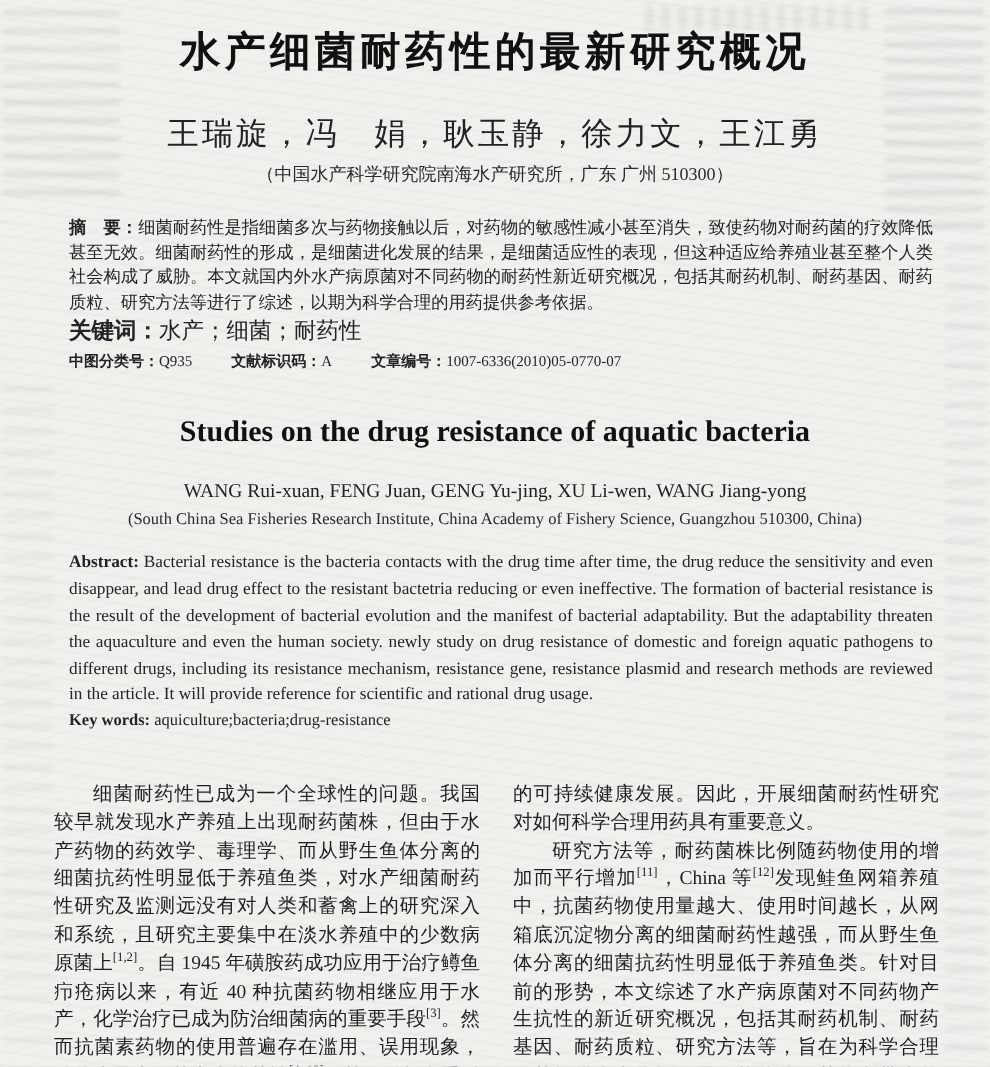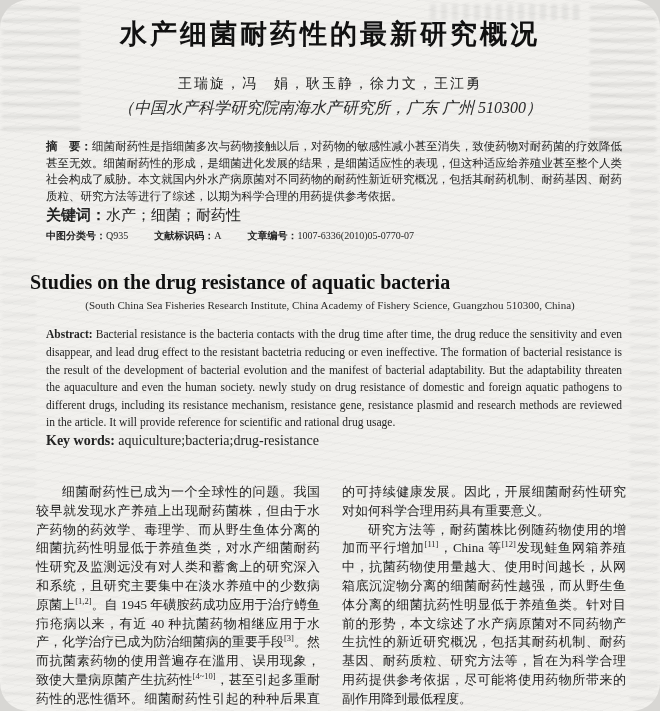--- a/index.html
+++ b/index.html
@@ -9,21 +9,20 @@
     position:relative;
     width:660px; height:711px;
     margin:0 auto;
     overflow:hidden;
     color:#1c1c1c;
     font-family:"Liberation Serif","DejaVu Serif",serif;
     background:
       repeating-linear-gradient(7deg,  rgba(110,110,110,0.030) 0 2px, rgba(0,0,0,0) 2px 9px),
       repeating-linear-gradient(-18deg, rgba(90,90,90,0.025) 0 1px, rgba(0,0,0,0) 1px 6px),
       #f1f0ed;
-    border-radius: 28px;
   }
 
   
   .artifact {
     position:absolute;
     filter:blur(1.6px);
     pointer-events:none;
   }
   .a-tl { left:2px;  top:2px;   width:78px;  height:128px; opacity:.20;
           background:repeating-linear-gradient(0deg, rgba(60,60,60,.55) 0 3px, rgba(0,0,0,0) 3px 12px); }
@@ -42,46 +41,46 @@
     margin:16px 30px 0;
     text-align:center;
     font-weight:700;
     font-size:27px;
     letter-spacing:3px;
     color:#111;
   }
   .authors-cn {
     margin-top:23px;
     text-align:center;
-    font-size:14px;
+    font-size:21px;
     letter-spacing:2px;
     color:#222;
   }
   .affil-cn {
     margin-top:5px;
     text-align:center;
-    font-size:16px;
+    font-size:12px;
     color:#2a2a2a;
-    font-style:italic;
   }
 
   .abstract-cn {
     margin:19px 38px 0 46px;
     font-size:11.5px;
     line-height:16.6px;
     text-align:justify;
     color:#242424;
   }
   .kw-line   { margin:3px 38px 0 46px; font-size:15px; line-height:16px; color:#242424; }
   .meta-line { margin:5px 38px 4px 46px; font-size:10px; line-height:16px; color:#242424; }
   .lbl { font-weight:700; }
   .meta-gap { display:inline-block; width:26px; }
 
   .title-en {
     margin:27px 30px 0;
+    text-align:center;
     font-weight:700;
     font-size:20px;
     color:#111;
   }
   .authors-en {
     margin-top:19px;
     text-align:center;
     font-size:13px;
     color:#222;
   }
@@ -92,21 +91,21 @@
     color:#2a2a2a;
   }
 
   .abstract-en {
     margin:15px 38px 0 46px;
     font-size:11.5px;
     line-height:17.6px;
     text-align:justify;
     color:#242424;
   }
-  .kw-en { margin:1px 38px 0 46px; font-size:14px; color:#242424; }
+  .kw-en { margin:1px 38px 0 46px; font-size:11px; color:#242424; }
 
   .columns {
     display:flex;
     gap:22px;
     margin:34px 34px 0 36px;
   }
   .col {
     flex:1;
     font-size:13px;
     line-height:18.8px;
@@ -132,20 +131,21 @@
   <div class="authors-cn">王瑞旋，冯　娟，耿玉静，徐力文，王江勇</div>
   <div class="affil-cn">（中国水产科学研究院南海水产研究所，广东 广州 510300）</div>
 
   <p class="abstract-cn"><span class="lbl hei">摘　要：</span><span>细菌耐药性是指细菌多次与药物接触以后，对药物的敏感性减小甚至消失，致使药物对耐药菌的疗效降低甚至无效。细菌耐药性的形成，是细菌进化发展的结果，是细菌适应性的表现，但这种适应给养殖业甚至整个人类社会构成了威胁。本文就国内外水产病原菌对不同药物的耐药性新近研究概况，包括其耐药机制、耐药基因、耐药质粒、研究方法等进行了综述，以期为科学合理的用药提供参考依据。</span></p>
 
   <p class="kw-line"><span class="lbl hei">关键词：</span><span>水产；细菌；耐药性</span></p>
 
   <p class="meta-line"><span class="lbl hei">中图分类号：</span><span>Q935</span><span class="meta-gap"></span><span class="lbl hei">文献标识码：</span><span>A</span><span class="meta-gap"></span><span class="lbl hei">文章编号：</span><span>1007-6336(2010)05-0770-07</span></p>
 
   <h2 class="title-en">Studies on the drug resistance of aquatic bacteria</h2>
+  <div class="authors-en">WANG Rui-xuan, FENG Juan, GENG Yu-jing, XU Li-wen, WANG Jiang-yong</div>
   <div class="affil-en">(South China Sea Fisheries Research Institute, China Academy of Fishery Science, Guangzhou 510300, China)</div>
 
   <p class="abstract-en"><span class="lbl">Abstract:</span> <span>Bacterial resistance is the bacteria contacts with the drug time after time, the drug reduce the sensitivity and even disappear, and lead drug effect to the resistant bactetria reducing or even ineffective. The formation of bacterial resistance is the result of the development of bacterial evolution and the manifest of bacterial adaptability. But the adaptability threaten the aquaculture and even the human society. newly study on drug resistance of domestic and foreign aquatic pathogens to different drugs, including its resistance mechanism, resistance gene, resistance plasmid and research methods are reviewed in the article. It will provide reference for scientific and rational drug usage.</span></p>
 
   <p class="kw-en"><span class="lbl">Key words:</span> <span>aquiculture;bacteria;drug-resistance</span></p>
 
   <div class="columns">
     <div class="col">
       <p class="indent"><span>细菌耐药性已成为一个全球性的问题。我国较早就发现水产养殖上出现耐药菌株，但由于水产药物的药效学、毒理学、而从野生鱼体分离的细菌抗药性明显低于养殖鱼类，对水产细菌耐药性研究及监测远没有对人类和蓄禽上的研究深入和系统，且研究主要集中在淡水养殖中的少数病原菌上</span><sup>[1,2]</sup><span>。自 1945 年磺胺药成功应用于治疗鳟鱼疖疮病以来，有近 40 种抗菌药物相继应用于水产，化学治疗已成为防治细菌病的重要手段</span><sup>[3]</sup><span>。然而抗菌素药物的使用普遍存在滥用、误用现象，致使大量病原菌产生抗药性</span><sup>[4~10]</sup><span>，甚至引起多重耐药性的恶性循环。细菌耐药性引起的种种后果直接影响我国甚至全球水产养殖</span></p>
     </div>

